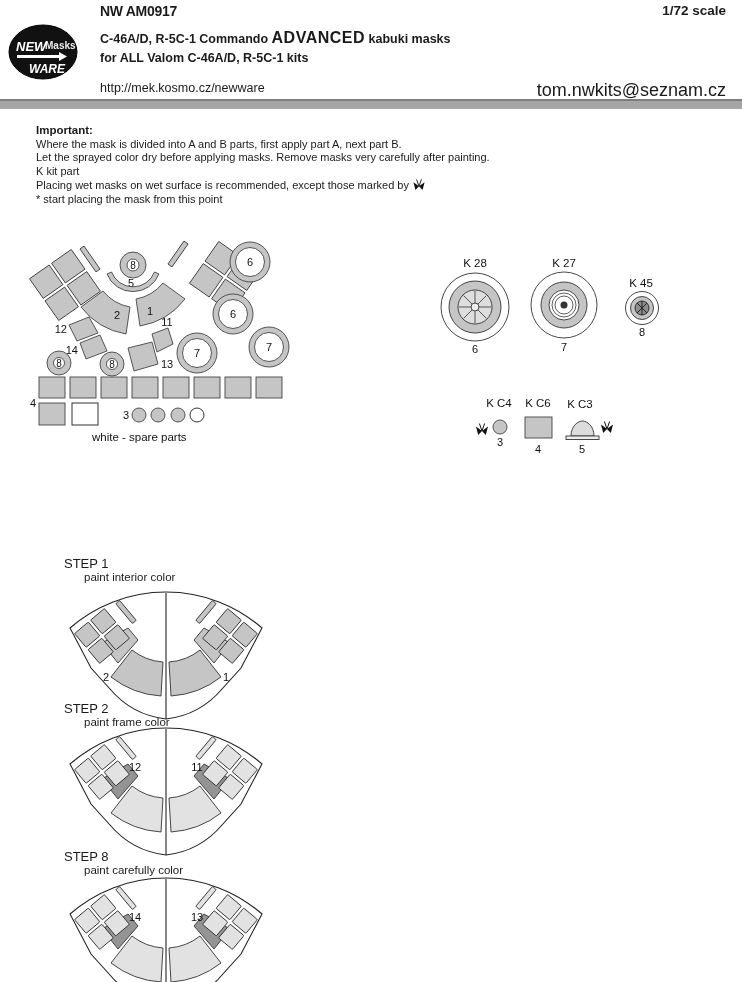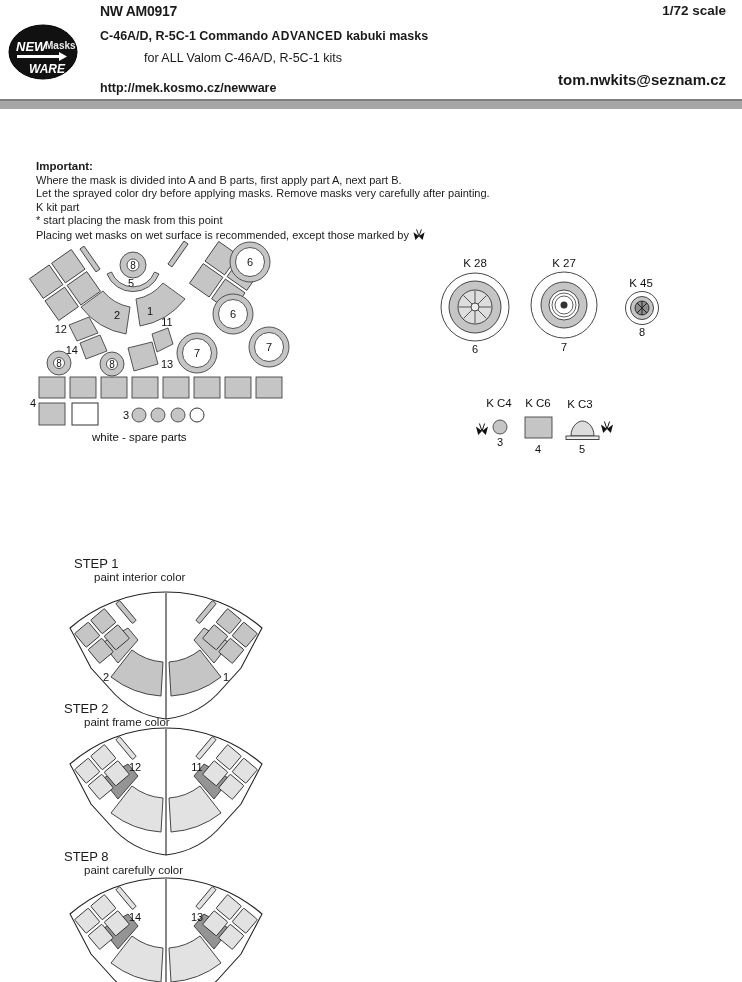--- a/index.html
+++ b/index.html
@@ -6,28 +6,28 @@
   body{
     width:742px;height:982px;position:relative;overflow:hidden;
     background:#fff;color:#1a1a1a;
     font-family:"Liberation Sans", sans-serif;
   }
   .abs{position:absolute;}
   
   .hdr-code{left:100px;top:3px;font-size:14px;font-weight:bold;letter-spacing:-0.3px;text-align:right;}
   .hdr-scale{right:16px;top:3px;font-size:13.5px;font-weight:bold;}
   .hdr-title{left:100px;top:29px;font-size:12.5px;font-weight:bold;white-space:nowrap;}
-  .hdr-title .adv{font-size:12px;letter-spacing:0.5px;}
-  .hdr-sub{left:100px;top:51px;font-size:12.5px;font-weight:normal;margin-left:44px;}
-  .hdr-web{left:100px;top:81px;font-size:12.5px;font-weight:bold;}
-  .hdr-mail{right:16px;top:71px;font-size:15px;font-weight:bold;}
+  .hdr-title .adv{font-size:16px;letter-spacing:0.5px;}
+  .hdr-sub{left:100px;top:51px;font-size:12.5px;font-weight:bold;}
+  .hdr-web{left:100px;top:81px;font-size:12.5px;font-weight:normal;}
+  .hdr-mail{right:16px;top:80px;font-size:18px;font-weight:normal;}
   .bar{left:0;top:99px;width:742px;height:8px;background:var(--accent_gray_bar,#a6a6a6);border-top:2px solid #7e7e7e;}
   
   .important{left:36px;top:124px;width:600px;font-size:11px;line-height:13.5px;}
-  .important .hd{font-weight:bold;font-size:11.5px;margin-top:36px;}
+  .important .hd{font-weight:bold;font-size:11.5px;}
   .bf{width:14px;height:13px;vertical-align:-2px;}
   
   svg text{font-family:"Liberation Sans",sans-serif;fill:#111;}
   .lbl{font-size:11px;}
   .lblsm{font-size:10px;}
   .kit{font-size:11.5px;}
   .cap{font-size:11.5px;}
   
   .step-hd .t1{font-size:13px;}
   .step-hd .t2{font-size:11.5px;margin-left:20px;}
@@ -80,26 +80,26 @@
 <div class="abs hdr-sub">for ALL Valom C-46A/D, R-5C-1 kits</div>
 <div class="abs hdr-web">http://mek.kosmo.cz/newware</div>
 <div class="abs hdr-mail">tom.nwkits@seznam.cz</div>
 <div class="abs bar"></div>
 
 <div class="abs important">
   <div class="hd">Important:</div>
   <div>Where the mask is divided into A and B parts, first apply part A, next part B.</div>
   <div>Let the sprayed color dry before applying masks. Remove masks very carefully after painting.</div>
   <div>K kit part</div>
-  <div>* start placing the mask from this point</div>
   <div><span>Placing wet masks on wet surface is recommended, except those marked by</span>
     <svg class="bf" viewBox="0 0 14 14">
         <use href="#butterfly"></use>
       </svg>
   </div>
+  <div>* start placing the mask from this point</div>
 </div>
 
 <svg class="abs sheet" style="left:25px;top:237px" width="300" height="215" viewBox="0 0 300 215">
 
   <g transform="translate(40,48) rotate(-35)">
     <rect x="-25.5" y="-25.5" width="24" height="24" style="fill:var(--pane);stroke:#444;stroke-width:0.9"></rect>
     <rect x="1.5" y="-25.5" width="24" height="24" style="fill:var(--pane);stroke:#444;stroke-width:0.9"></rect>
     <rect x="-25.5" y="1.5" width="24" height="24" style="fill:var(--pane);stroke:#444;stroke-width:0.9"></rect>
     <rect x="1.5" y="1.5" width="24" height="24" style="fill:var(--pane);stroke:#444;stroke-width:0.9"></rect>
   </g>
@@ -252,21 +252,21 @@
 
   <g>
     <text x="150" y="158" text-anchor="middle" class="kit">K C3</text>
     <path d="M141,186 C141,176 148,171 152.5,171 C157,171 164,176 164,186 Z" style="fill:#dcdcdc;stroke:#333;stroke-width:0.9"></path>
     <rect x="136" y="186" width="33" height="3.5" style="fill:#eee;stroke:#333;stroke-width:0.9"></rect>
     <use href="#butterfly" x="170" y="170" width="14" height="14"></use>
     <text x="152" y="203" text-anchor="middle" class="lbl">5</text>
   </g>
 </svg>
 
-<div class="abs step-hd" style="left:74px;top:556px">
+<div class="abs step-hd" style="left:64px;top:556px">
   <div class="t1">STEP 1</div>
   <div class="t2">paint interior color</div>
 </div>
 <svg class="abs fan-step1" style="left:50px;top:584px" width="232" height="138" viewBox="0 0 232 138">
   <use href="#fan-body"></use>
   <text x="56" y="97" text-anchor="middle" class="flabel">2</text>
   <text x="176" y="97" text-anchor="middle" class="flabel">1</text>
 </svg>
 
 <div class="abs step-hd" style="left:64px;top:701px">

